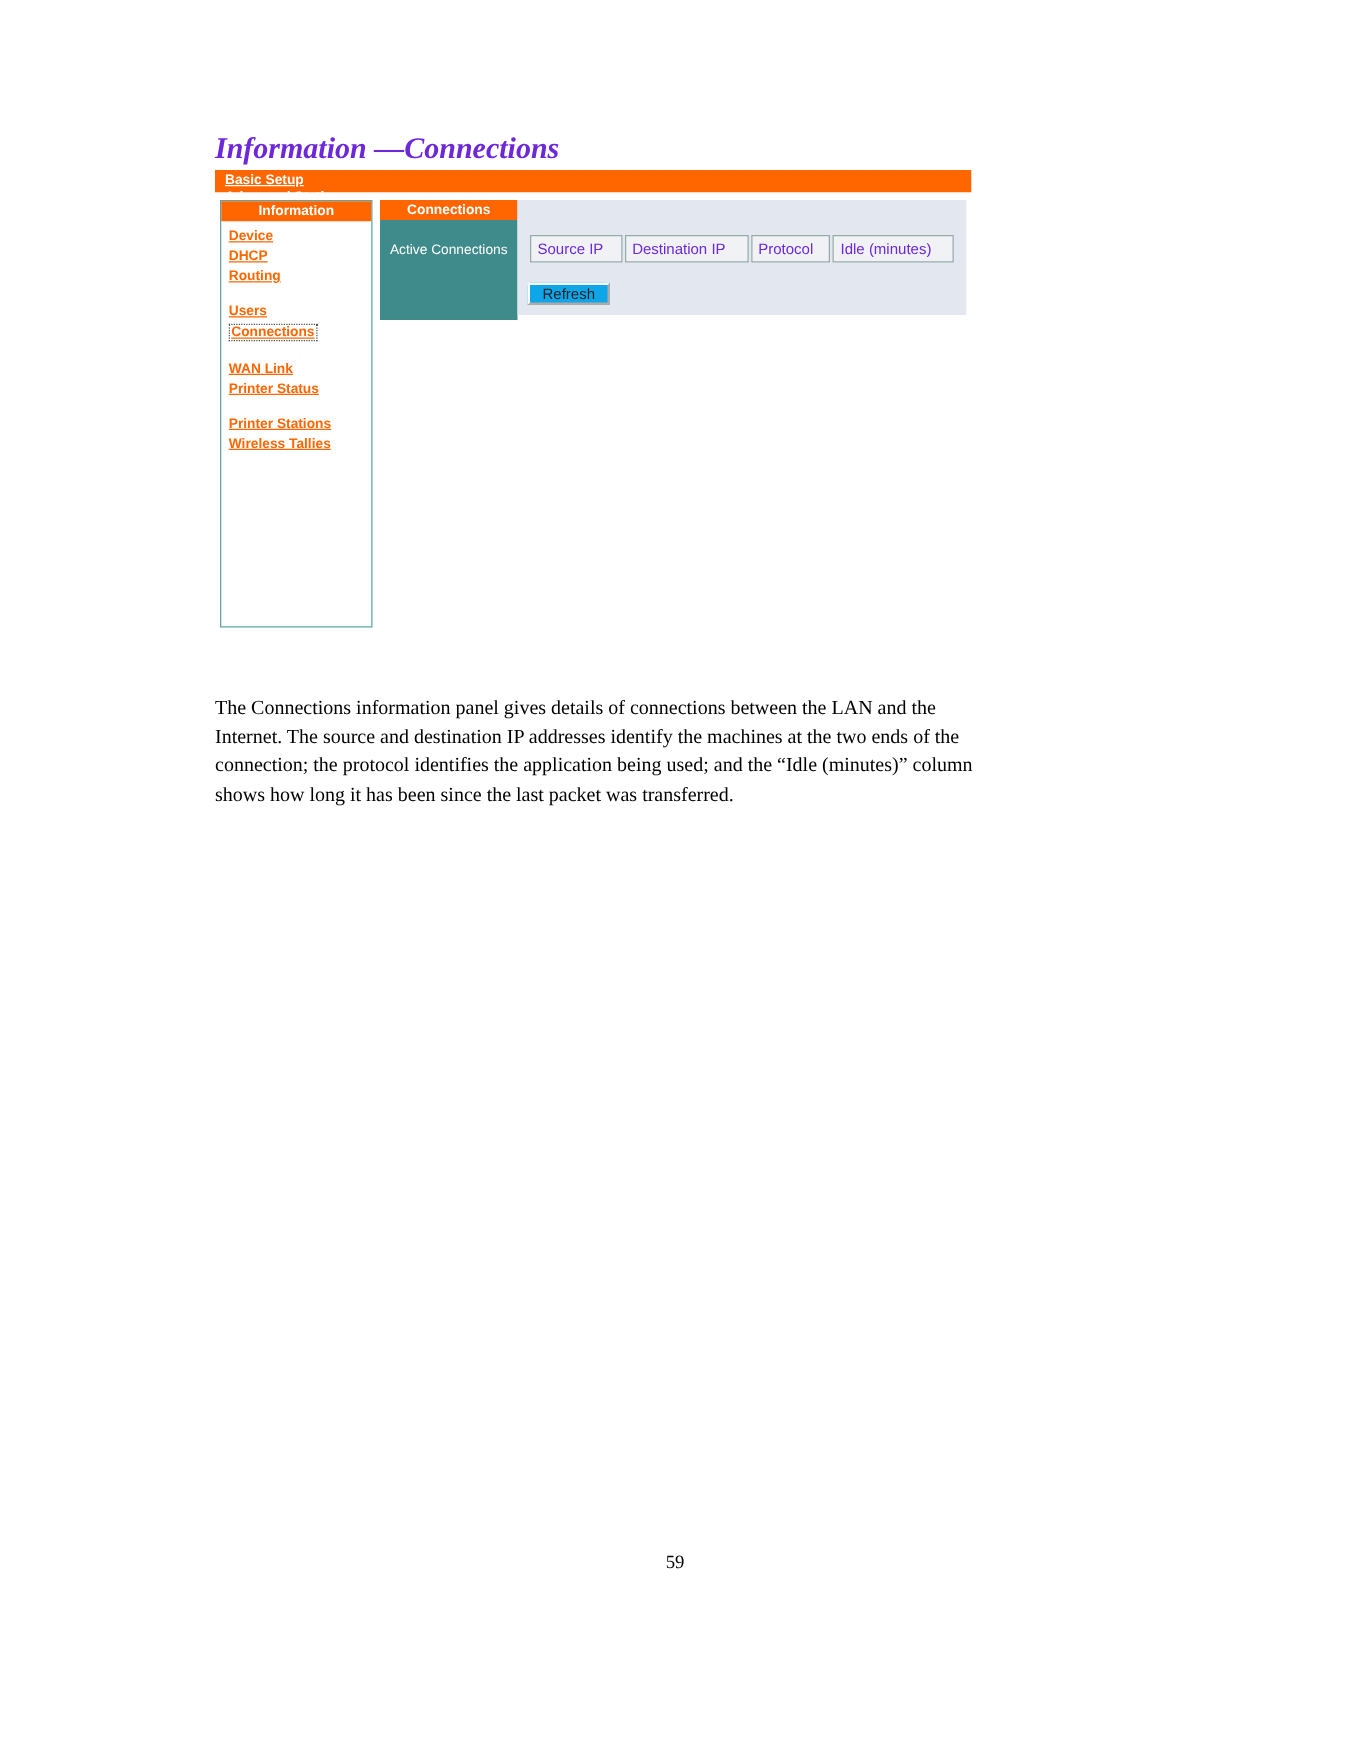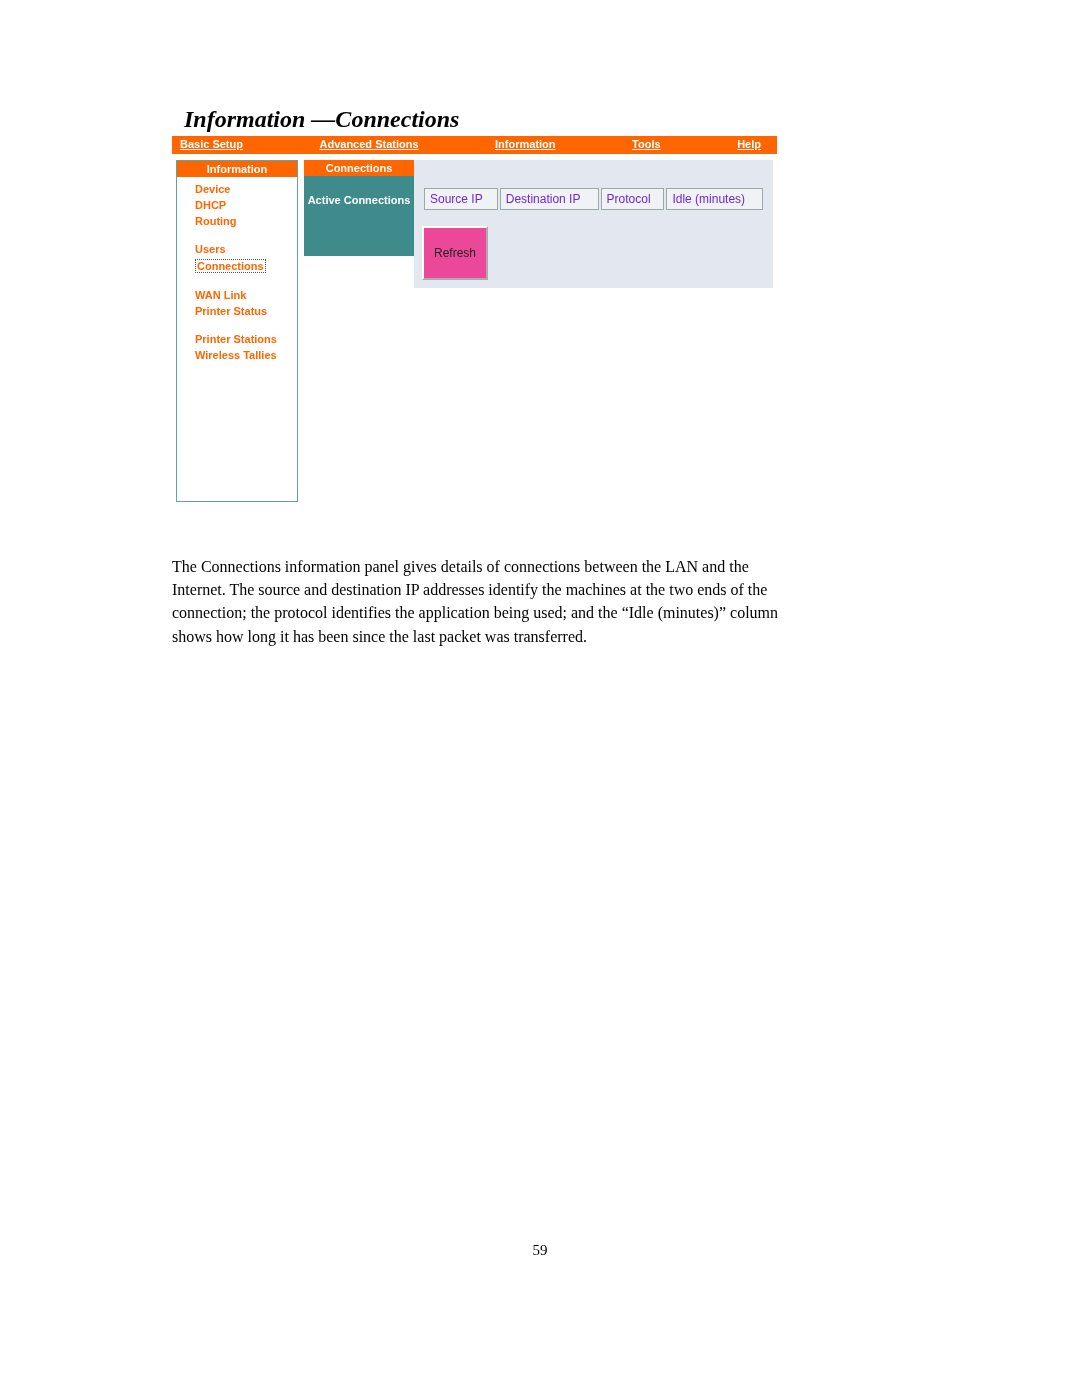--- a/index.html
+++ b/index.html
@@ -10,42 +10,43 @@
     font-family: "Times New Roman", Times, serif;
     color: #000;
   }
   .page {
     position: relative;
     width: 1080px;
     height: 1397px;
   }
   .section-title {
     position: absolute;
-    left: 184px;
+    left: 172px;
     top: 106px;
     font-style: italic;
     font-weight: bold;
     font-size: 24px;
-    color: #000000;
+    color: #6d28d9;
   }
   .ui-shot {
     position: absolute;
     left: 172px;
     top: 136px;
     width: 605px;
     background: #fff;
   }
   .topnav {
     display: flex;
     height: 18px;
     background: #ff6600;
     font-family: Arial, Helvetica, sans-serif;
     font-size: 11px;
     font-weight: bold;
     color: #fff;
+    flex-direction: column;
   }
   .topnav .nav-item {
     flex: 0 0 auto;
     padding: 2px 8px 0 8px;
     text-decoration: underline;
     color: #fff;
     white-space: nowrap;
   }
   .topnav .spacer { flex: 1 1 auto; }
   .ui-body {
@@ -68,22 +69,23 @@
     font-weight: bold;
     text-align: center;
     padding: 2px 0;
   }
   .sidebar .sb-links {
     padding: 4px 6px 6px 6px;
   }
   .sidebar .sb-link {
     display: inline-block;
     color: #ff6600;
-    font-weight: bold;
-    margin: 2px 12px;
+    text-decoration: underline;
+    font-weight: bold;
+    margin: 2px 0;
   }
   .sidebar .sb-link.active {
     border: 1px dotted #555;
     padding: 0 1px;
   }
   .sidebar .gap { height: 12px; }
   .centercol {
     width: 110px;
     margin: 6px 0 0 6px;
     font-family: Arial, Helvetica, sans-serif;
@@ -92,21 +94,21 @@
     background: #ff6600;
     color: #fff;
     font-weight: bold;
     font-size: 11px;
     text-align: center;
     padding: 2px 0;
   }
   .centercol .cc-body {
     background: #3f8a8a;
     color: #fff;
-    font-weight: bold;
+    font-weight: normal;
     font-size: 11px;
     text-align: center;
     padding: 18px 2px 50px 2px;
   }
   .rightcol {
     flex: 1 1 auto;
     margin: 6px 4px 0 0;
     background: #e3e7ef;
     font-family: "MS Sans Serif", Tahoma, Arial, sans-serif;
     font-size: 12px;
@@ -122,22 +124,22 @@
     border: 1px solid #9aa;
     background: #f0f2f6;
     padding: 3px 5px;
     font-size: 12px;
     color: #6d28d9;
     white-space: nowrap;
   }
   .refresh-btn {
     font-family: "MS Sans Serif", Tahoma, Arial, sans-serif;
     font-size: 12px;
-    padding: 18px 10px;
-    background: #ec4899;
+    padding: 0 10px;
+    background: #0ea5e9;
     border: 2px outset #fff;
     color: #222;
     cursor: pointer;
   }
   .body-text {
     position: absolute;
     left: 172px;
     top: 555px;
     width: 620px;
     font-size: 16px;

